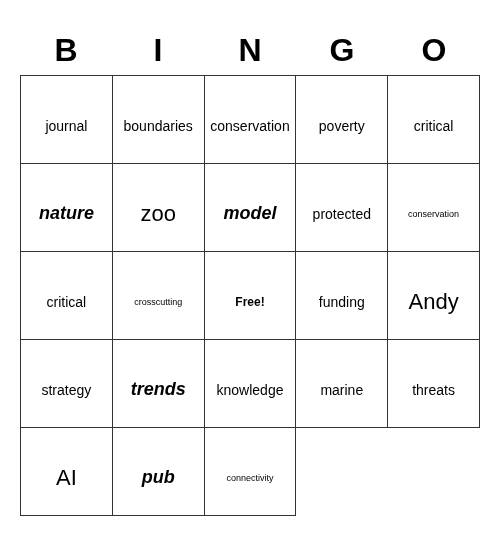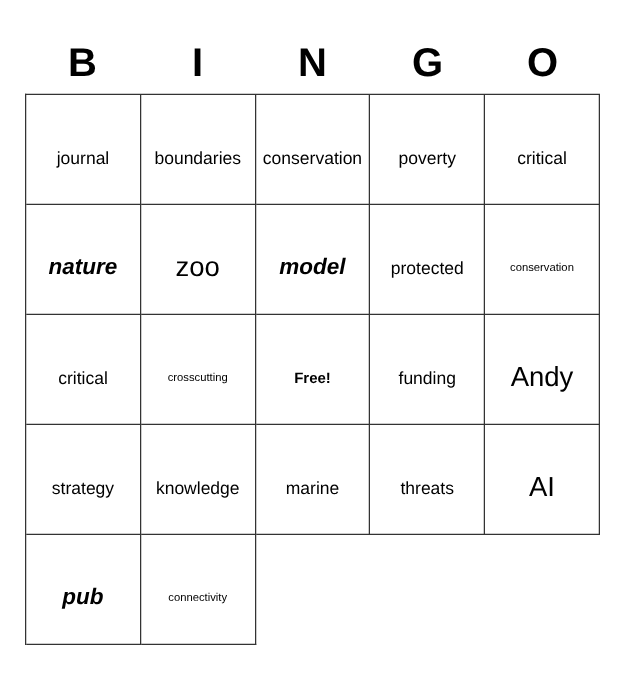--- a/index.html
+++ b/index.html
@@ -144,20 +144,23 @@
       <div class="cell">
         <span class="cell-text size-md">funding</span>
       </div>
       <div class="cell">
         <span class="cell-text size-xl">Andy</span>
       </div>
       <div class="cell">
         <span class="cell-text size-sm">strategy</span>
       </div>
       <div class="cell">
+        <span class="cell-text size-lg">trends</span>
+      </div>
+      <div class="cell">
         <span class="cell-text size-sm">knowledge</span>
       </div>
       <div class="cell">
         <span class="cell-text size-md">marine</span>
       </div>
       <div class="cell">
         <span class="cell-text size-md">threats</span>
       </div>
       <div class="cell">
         <span class="cell-text size-xl">AI</span>

